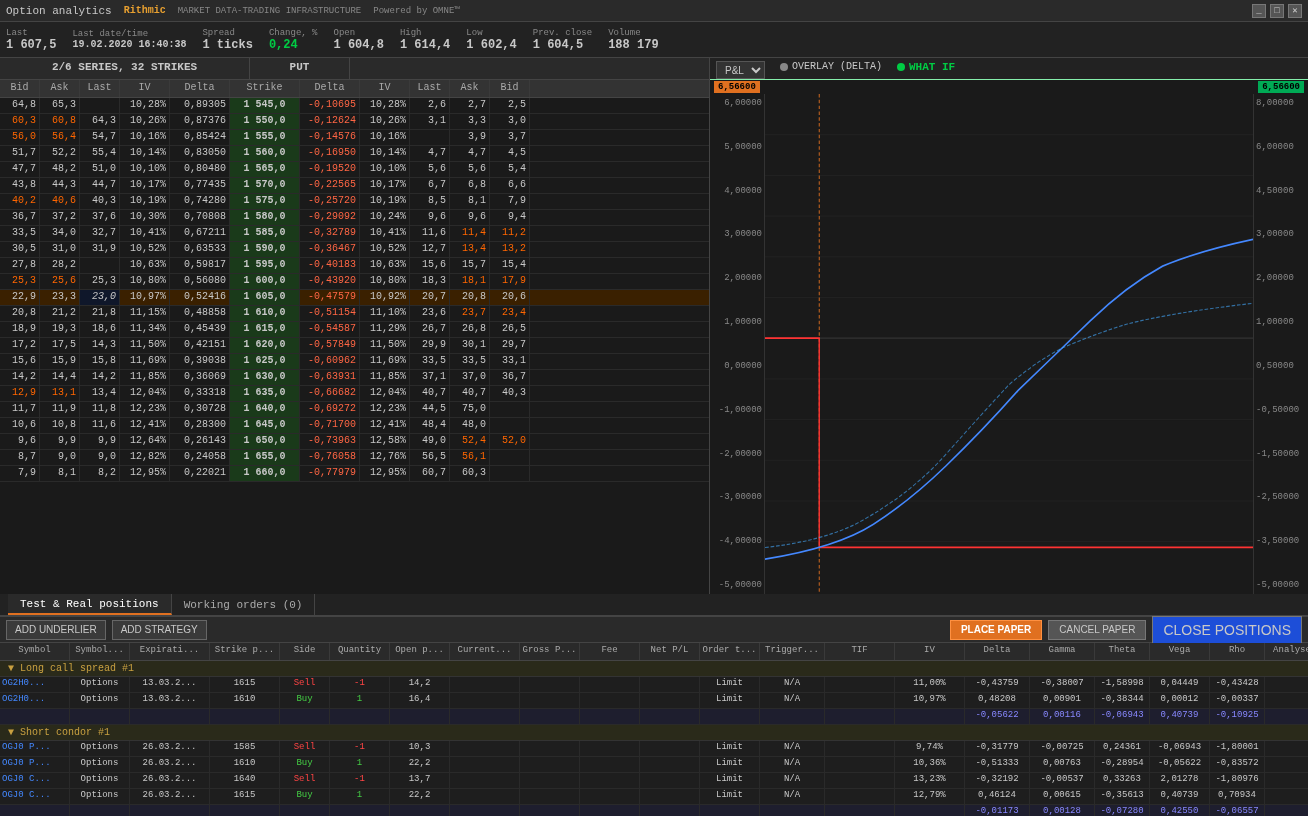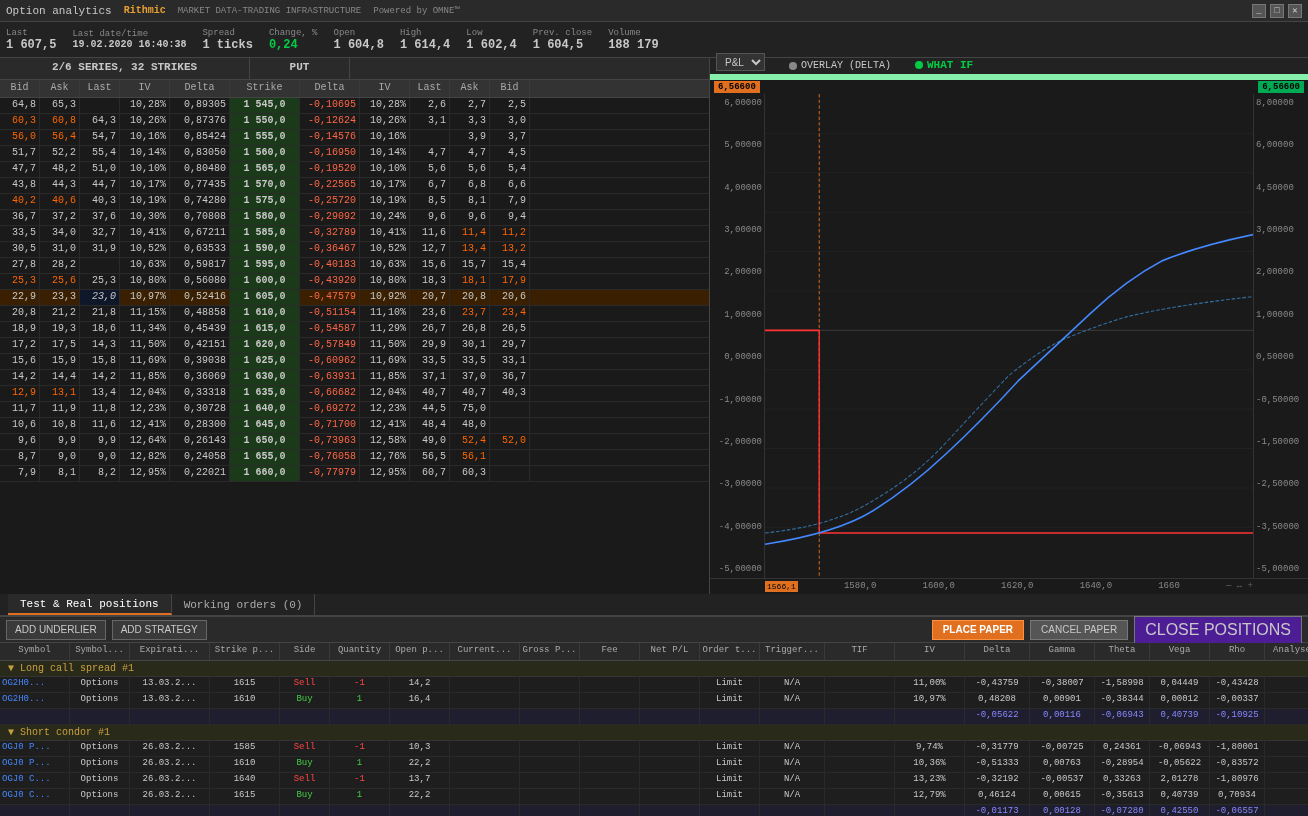--- a/index.html
+++ b/index.html
@@ -117,26 +117,26 @@
 
     
     .pnl-area {
       flex: 1;
       display: flex;
       flex-direction: column;
       background: #1a1a1a;
     }
     .pnl-toolbar {
       display: flex;
-      align-items: flex-end;
+      align-items: flex-start;
       padding: 3px 6px;
       background: #222;
-      border-bottom: 6px solid #86efac;
+      border-bottom: 1px solid #86efac;
       height: 22px;
-      gap: 24px;
+      gap: 15px;
     }
     .pnl-dropdown {
       background: #333;
       border: 1px solid #555;
       color: #c8c8c8;
       font-size: 10px;
       padding: 1px 4px;
       height: 18px;
       cursor: pointer;
     }
@@ -212,24 +212,24 @@
     .btn-cancel {
       background: #555;
       border: 1px solid #777;
       color: #c8c8c8;
       font-size: 10px;
       padding: 2px 10px;
       cursor: pointer;
       height: 20px;
     }
     .btn-close {
-      background: #4c1d95;
+      background: #1d4ed8;
       border: 1px solid #777;
       color: #c8c8c8;
-      font-size: 16px;
+      font-size: 14px;
       padding: 2px 10px;
       cursor: pointer;
       height: 28px;
     }
 
     
     .pos-table { overflow-y: auto; flex: 1; }
     .pos-col-headers {
       display: grid;
       grid-template-columns: 70px 60px 80px 70px 50px 60px 60px 70px 60px 60px 60px 60px 65px 70px 70px 65px 65px 55px 60px 55px;
@@ -732,29 +732,20 @@
             <span>1,00000</span>
             <span>0,50000</span>
             <span>-0,50000</span>
             <span>-1,50000</span>
             <span>-2,50000</span>
             <span>-3,50000</span>
             <span>-5,00000</span>
         </div>
       </div>
 
-      <div style="display:flex;justify-content:space-between;padding:2px 55px;font-size:9px;color:#888;border-top:1px solid #333;background:#1a1a1a;">
-        <span style="background:#e07020;color:#000;padding:1px 2px;font-size:8px;">1566,1</span>
-        <span>1580,0</span>
-          <span>1600,0</span>
-          <span>1620,0</span>
-          <span>1640,0</span>
-          <span>1660</span>
-        <span style="color:#666;">— ↔ +</span>
-      </div>
     </div>
   </div>
 </div>
 
 <div class="tabs-bar">
   <div class="tab active">Test &amp; Real positions</div>
   <div class="tab">Working orders (0)</div>
 </div>
 
 <div class="bottom-panel">

